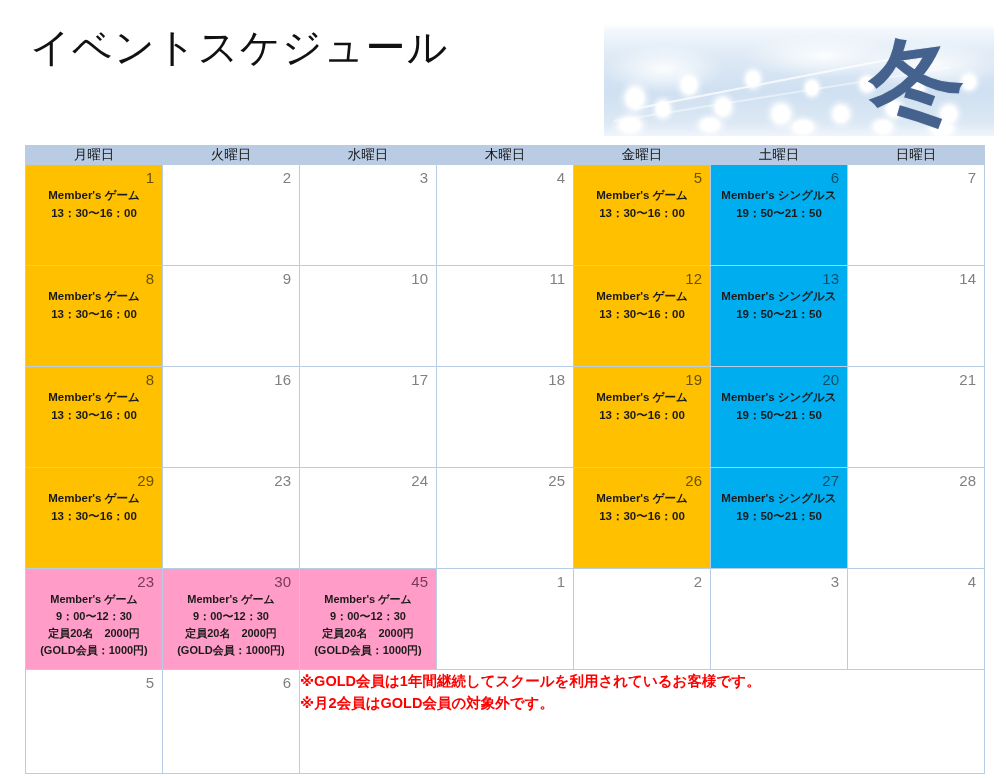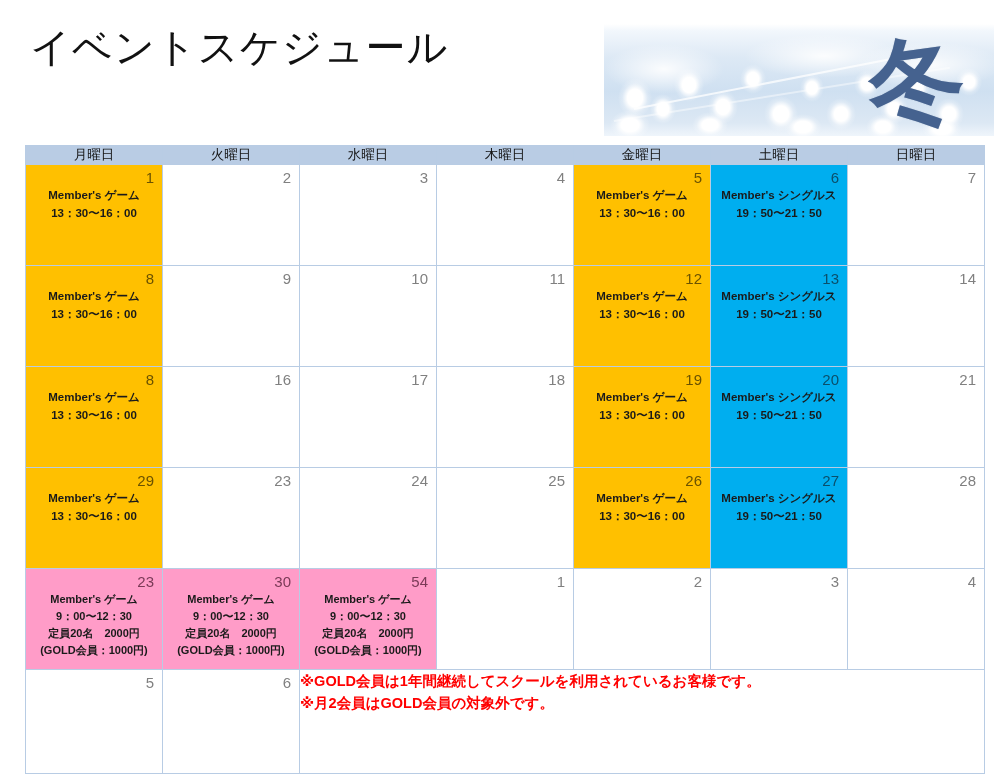--- a/index.html
+++ b/index.html
@@ -331,21 +331,21 @@
             <div class="ev small">(GOLD会員：1000円)</div>
           </td>
           <td class="daycell c-pink r-pink">
             <span class="daynum">30</span>
             <div class="ev small">Member's ゲーム</div>
             <div class="ev small">9：00〜12：30</div>
             <div class="ev small">定員20名　2000円</div>
             <div class="ev small">(GOLD会員：1000円)</div>
           </td>
           <td class="daycell c-pink r-pink">
-            <span class="daynum">54</span>
+            <span class="daynum">45</span>
             <div class="ev small">Member's ゲーム</div>
             <div class="ev small">9：00〜12：30</div>
             <div class="ev small">定員20名　2000円</div>
             <div class="ev small">(GOLD会員：1000円)</div>
           </td>
           <td class="daycell c-white">
             <span class="daynum">1</span>
           </td>
           <td class="daycell c-white">
             <span class="daynum">2</span>

